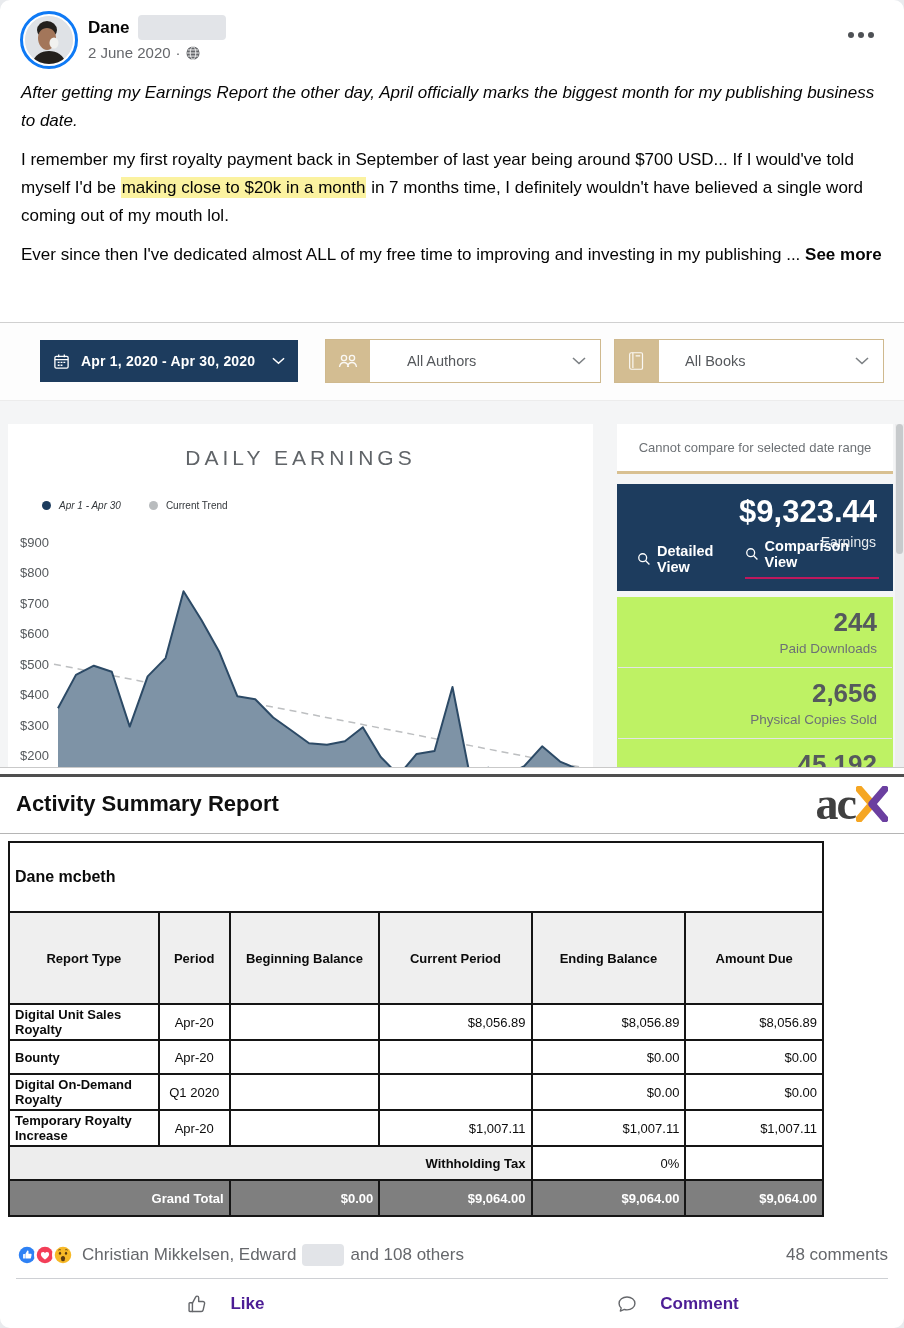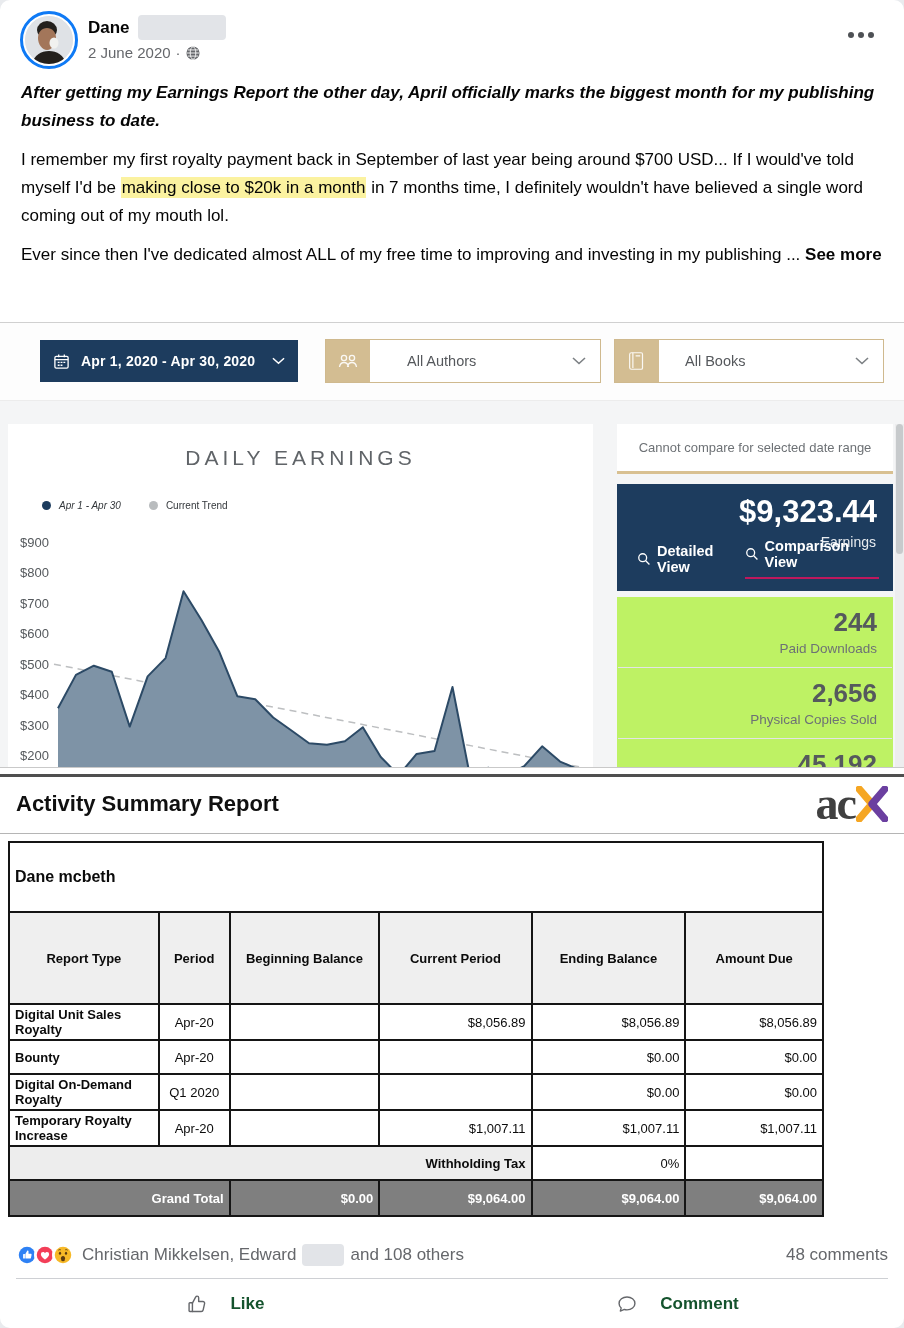--- a/index.html
+++ b/index.html
@@ -17,21 +17,21 @@
   .author { font-size:17px; font-weight:700; }
   .blur-box { display:inline-block; background:#e2e4e8; border-radius:4px; }
   .author-blur { width:88px; height:25px; }
   .sub-row { position:absolute; left:88px; top:44px; display:flex; align-items:center; gap:5px;
     color:#65676b; font-size:15px; }
   .menu-dots { position:absolute; right:26px; top:28px; display:flex; gap:4px; cursor:pointer; padding:4px;}
   .menu-dots i { width:6px; height:6px; border-radius:50%; background:#4e5155; }
   
   .post-text { position:absolute; top:79px; left:0; right:0; padding:0 21px; font-size:17px; line-height:28px; }
   .post-text p { margin-bottom:11px; }
-  .p1 { font-weight:700; font-style:italic; }
+  .p1 { font-weight:400; font-style:italic; }
   mark { background:#fbf2a0; color:inherit; padding:1px 1px; }
   .see-more { font-weight:700; cursor:pointer; }
   
   .dashboard { position:absolute; top:322px; left:0; right:0; height:446px;
     background:#f4f5f6; border-top:1px solid #d0d0d0; border-bottom:1px solid #c9c9c9; overflow:hidden;}
   .filter-bar { position:absolute; top:0; left:0; right:0; height:78px; background:#fdfdfd;
     border-bottom:1px solid #ececec; }
   .date-btn { position:absolute; left:40px; top:17px; width:258px; height:42px; background:#1d3c5e;
     color:#fff; display:flex; align-items:center; padding:0 13px; gap:11px; cursor:pointer; }
   .date-btn .lbl { font-size:14px; font-weight:600; letter-spacing:.2px; flex:1; }
@@ -95,21 +95,21 @@
     display:flex; align-items:center; color:#65676b; font-size:17px; }
   .reaction-stack { display:flex; margin-right:8px; }
   .reaction { width:22px; height:22px; border-radius:50%; border:2px solid #fff; margin-left:-4px; cursor:pointer;}
   .reaction:first-child{ margin-left:0; }
   .social-names { display:flex; align-items:center; gap:6px; flex:1; cursor:pointer; }
   .name-blur { width:42px; height:22px; }
   .comments-count { cursor:pointer; }
   .social-divider { position:absolute; top:46px; left:16px; right:16px; border-top:1px solid #ced0d4; }
   .social-row2 { position:absolute; top:47px; left:0; right:0; bottom:0; display:flex; }
   .action-btn { flex:1; display:flex; align-items:center; justify-content:center; gap:23px;
-    color:#14532d; font-size:17px; font-weight:600; cursor:pointer; border-radius:4px; }
+    color:#4c1d95; font-size:17px; font-weight:600; cursor:pointer; border-radius:4px; }
 </style>
 </head>
 <body>
 
 <div class="post">
 
   <div class="header">
     <div class="avatar-ring">
       <div class="avatar">
         <svg viewBox="0 0 48 48" width="48" height="48">

